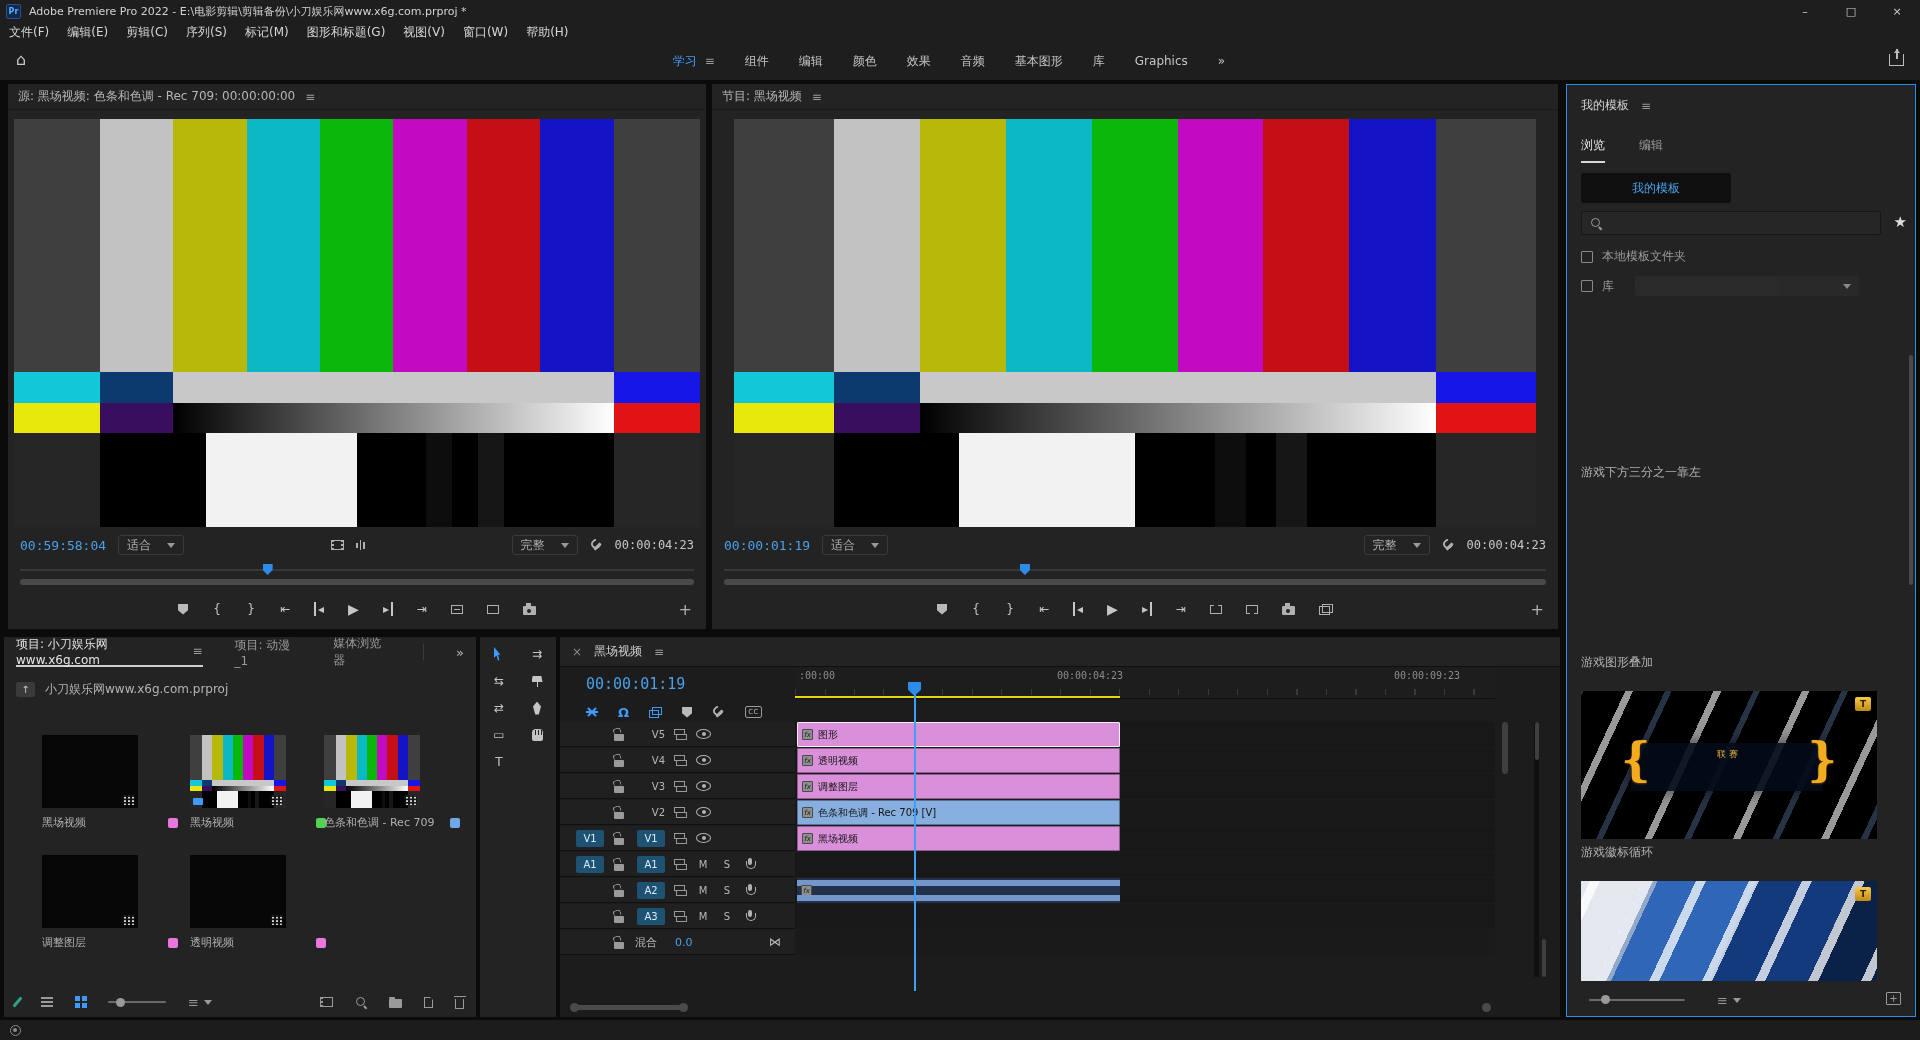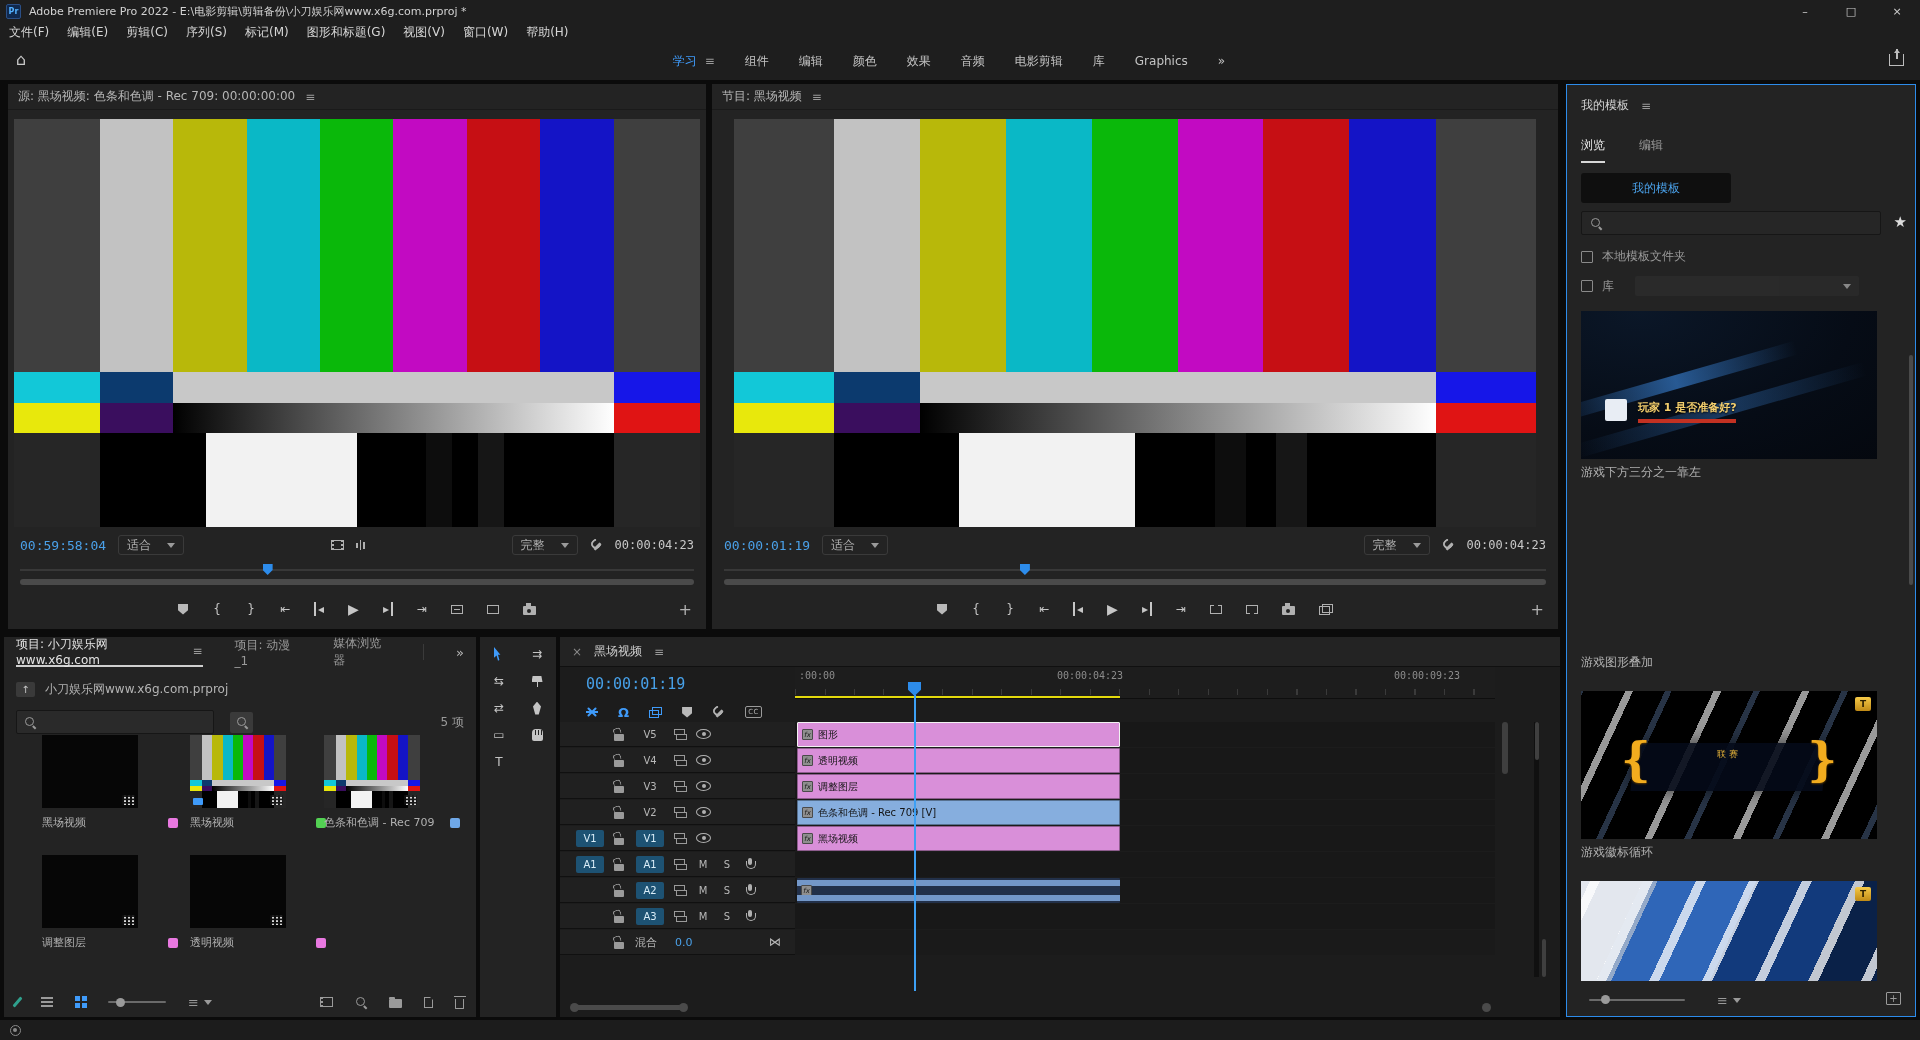--- a/index.html
+++ b/index.html
@@ -161,21 +161,21 @@
   .fxb{width:11px;height:11px;background:#8f8f8f;border:1px solid #4a4a4a;color:#1d1d1d;font-size:7px;font-style:italic;display:flex;align-items:center;justify-content:center;border-radius:1px;flex:none}
   .aclip{position:absolute;left:2px;top:0;width:323px;height:25px;background:#223049;border-radius:1px}
   .aclip::before,.aclip::after{content:"";position:absolute;left:0;right:0;height:6px;background:#7397c8}
   .aclip::before{top:2px}.aclip::after{bottom:2px}
   .aclip .fxb{position:absolute;left:4px;top:7px}
   .playhead{position:absolute;top:28px;bottom:0;left:119px;width:1.5px;background:#3da0f5;z-index:5}
   .ph-marker{position:absolute;left:113px;top:15px;width:13px;height:14px;background:#2d8ceb;clip-path:polygon(0 0,100% 0,100% 55%,50% 100%,0 55%);z-index:6}
   .trow{position:absolute;left:0;width:235px;height:25px;display:flex;align-items:center;background:#202020;border-bottom:1px solid #101010}
   .sl-patch{width:28px;margin-left:16px;display:flex;justify-content:center}
   .sl-lock{margin-left:10px}
-  .sl-name{width:30px;margin-left:10px;display:flex;justify-content:center}
+  .sl-name{width:30px;margin-left:10px;display:flex;justify-content:flex-end}
   .sl-sync{margin-left:9px}
   .sl-eye{margin-left:9px}
   .sl-ms{margin-left:8px;width:16px;text-align:center;color:#b8b8b8;font-size:10px}
   .sl-mic{margin-left:9px}
   .chip{width:28px;height:17px;background:#1d5273;border-radius:2px;color:#d9edf8;font-size:10px;display:flex;align-items:center;justify-content:center}
   .tname{color:#b8b8b8;font-size:10px}
   .mixval{margin-left:18px;color:#4aa0e8;font-size:11px}
   .mixkey{margin-left:auto;margin-right:14px;color:#b8b8b8;font-size:12px}
   .vsb{position:absolute;left:941px;top:85px;width:8px;bottom:40px}
   .vsb i{position:absolute;left:1px;top:0;width:6px;height:52px;background:#3f3f3f;border-radius:3px}
@@ -258,21 +258,21 @@
   <div id="wstabs">
     <span class="wstab active">
         <span>学习</span>
         <span class="hamb">≡</span>
       </span>
     <span class="wstab">组件</span>
     <span class="wstab">编辑</span>
     <span class="wstab">颜色</span>
     <span class="wstab">效果</span>
     <span class="wstab">音频</span>
-    <span class="wstab">电影剪辑</span>
+    <span class="wstab">基本图形</span>
     <span class="wstab">库</span>
     <span class="wstab">Graphics</span>
     <span class="wstab" id="wsoverflow">»</span>
   </div>
   <span class="i-share"></span>
 </div>
 
 <div class="panel" id="src">
   <div class="mon-header">
     <span>源: 黑场视频: 色条和色调 - Rec 709: 00:00:00:00</span>
@@ -458,29 +458,20 @@
         <span class="hamb">≡</span>
       </span>
     <span class="proj-tab">项目: 动漫_1</span>
     <span class="proj-tab">媒体浏览器</span>
     <span class="vdiv"></span>
     <span class="overflow">»</span>
   </div>
   <div class="crumb">
     <span class="crumb-icon">↑</span>
     <span>小刀娱乐网www.x6g.com.prproj</span>
-  </div>
-  <div class="searchrow">
-    <span class="searchbox">
-        <span class="i-mag"></span>
-      </span>
-    <span class="findbox">
-        <span class="i-mag"></span>
-      </span>
-    <span class="count">5 项</span>
   </div>
 
   <div class="tile" style="left:34px;top:98px">
     <div class="thumb">
         <span class="dots"></span>
       </div>
     <div class="tlabel">
         <span class="tname2">黑场视频</span>
         <span class="swatch" style="background: rgb(232, 120, 224);"></span>
       </div>
@@ -823,29 +814,20 @@
     <span>本地模板文件夹</span>
   </div>
   <div class="cbrow" style="top:191px">
     <span class="i-checkbox"></span>
     <span>库</span>
     <span class="eg-dd">
         <span class="caret"></span>
       </span>
   </div>
 
-  <div class="tpl" style="top:226px">
-    <div class="tpl-thumb t1">
-      <div class="beam b1"></div>
-        <div class="beam b2"></div>
-      <div class="wbox"></div>
-      <div class="l1">玩家 1 是否准备好?</div>
-      <div class="l2"></div>
-    </div>
-  </div>
   <div class="tpl tpl-cap" style="top:374px">游戏下方三分之一靠左</div>
 
   <div class="tpl tpl-cap" style="top:564px">游戏图形叠加</div>
 
   <div class="tpl" style="top:606px">
     <div class="tpl-thumb t3">
       <div class="band"></div>
       <span class="brace brl">{</span>
       <span class="brace brr">}</span>
       <div class="small">联赛</div>

